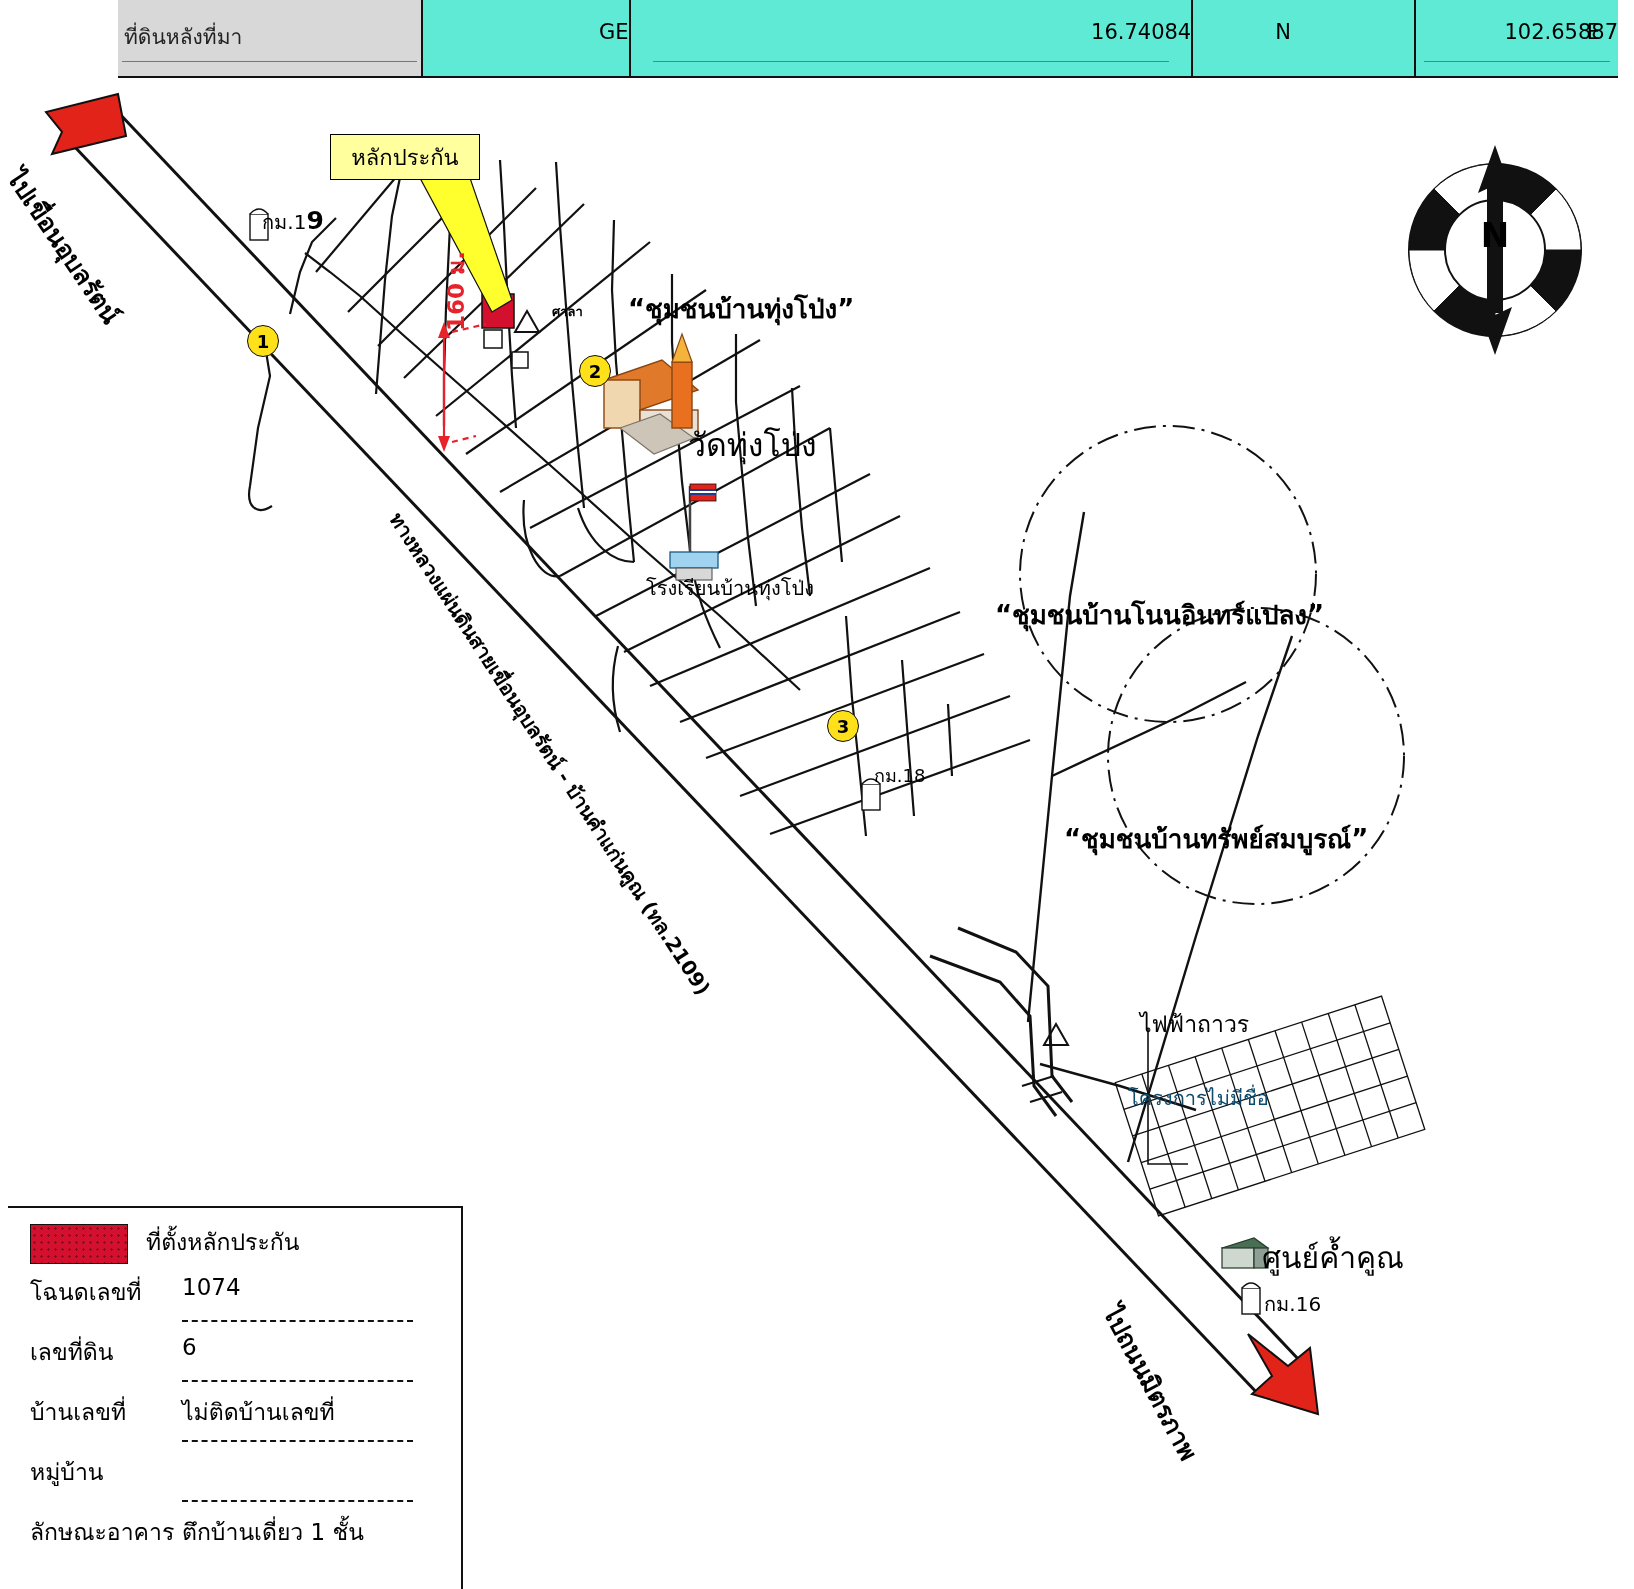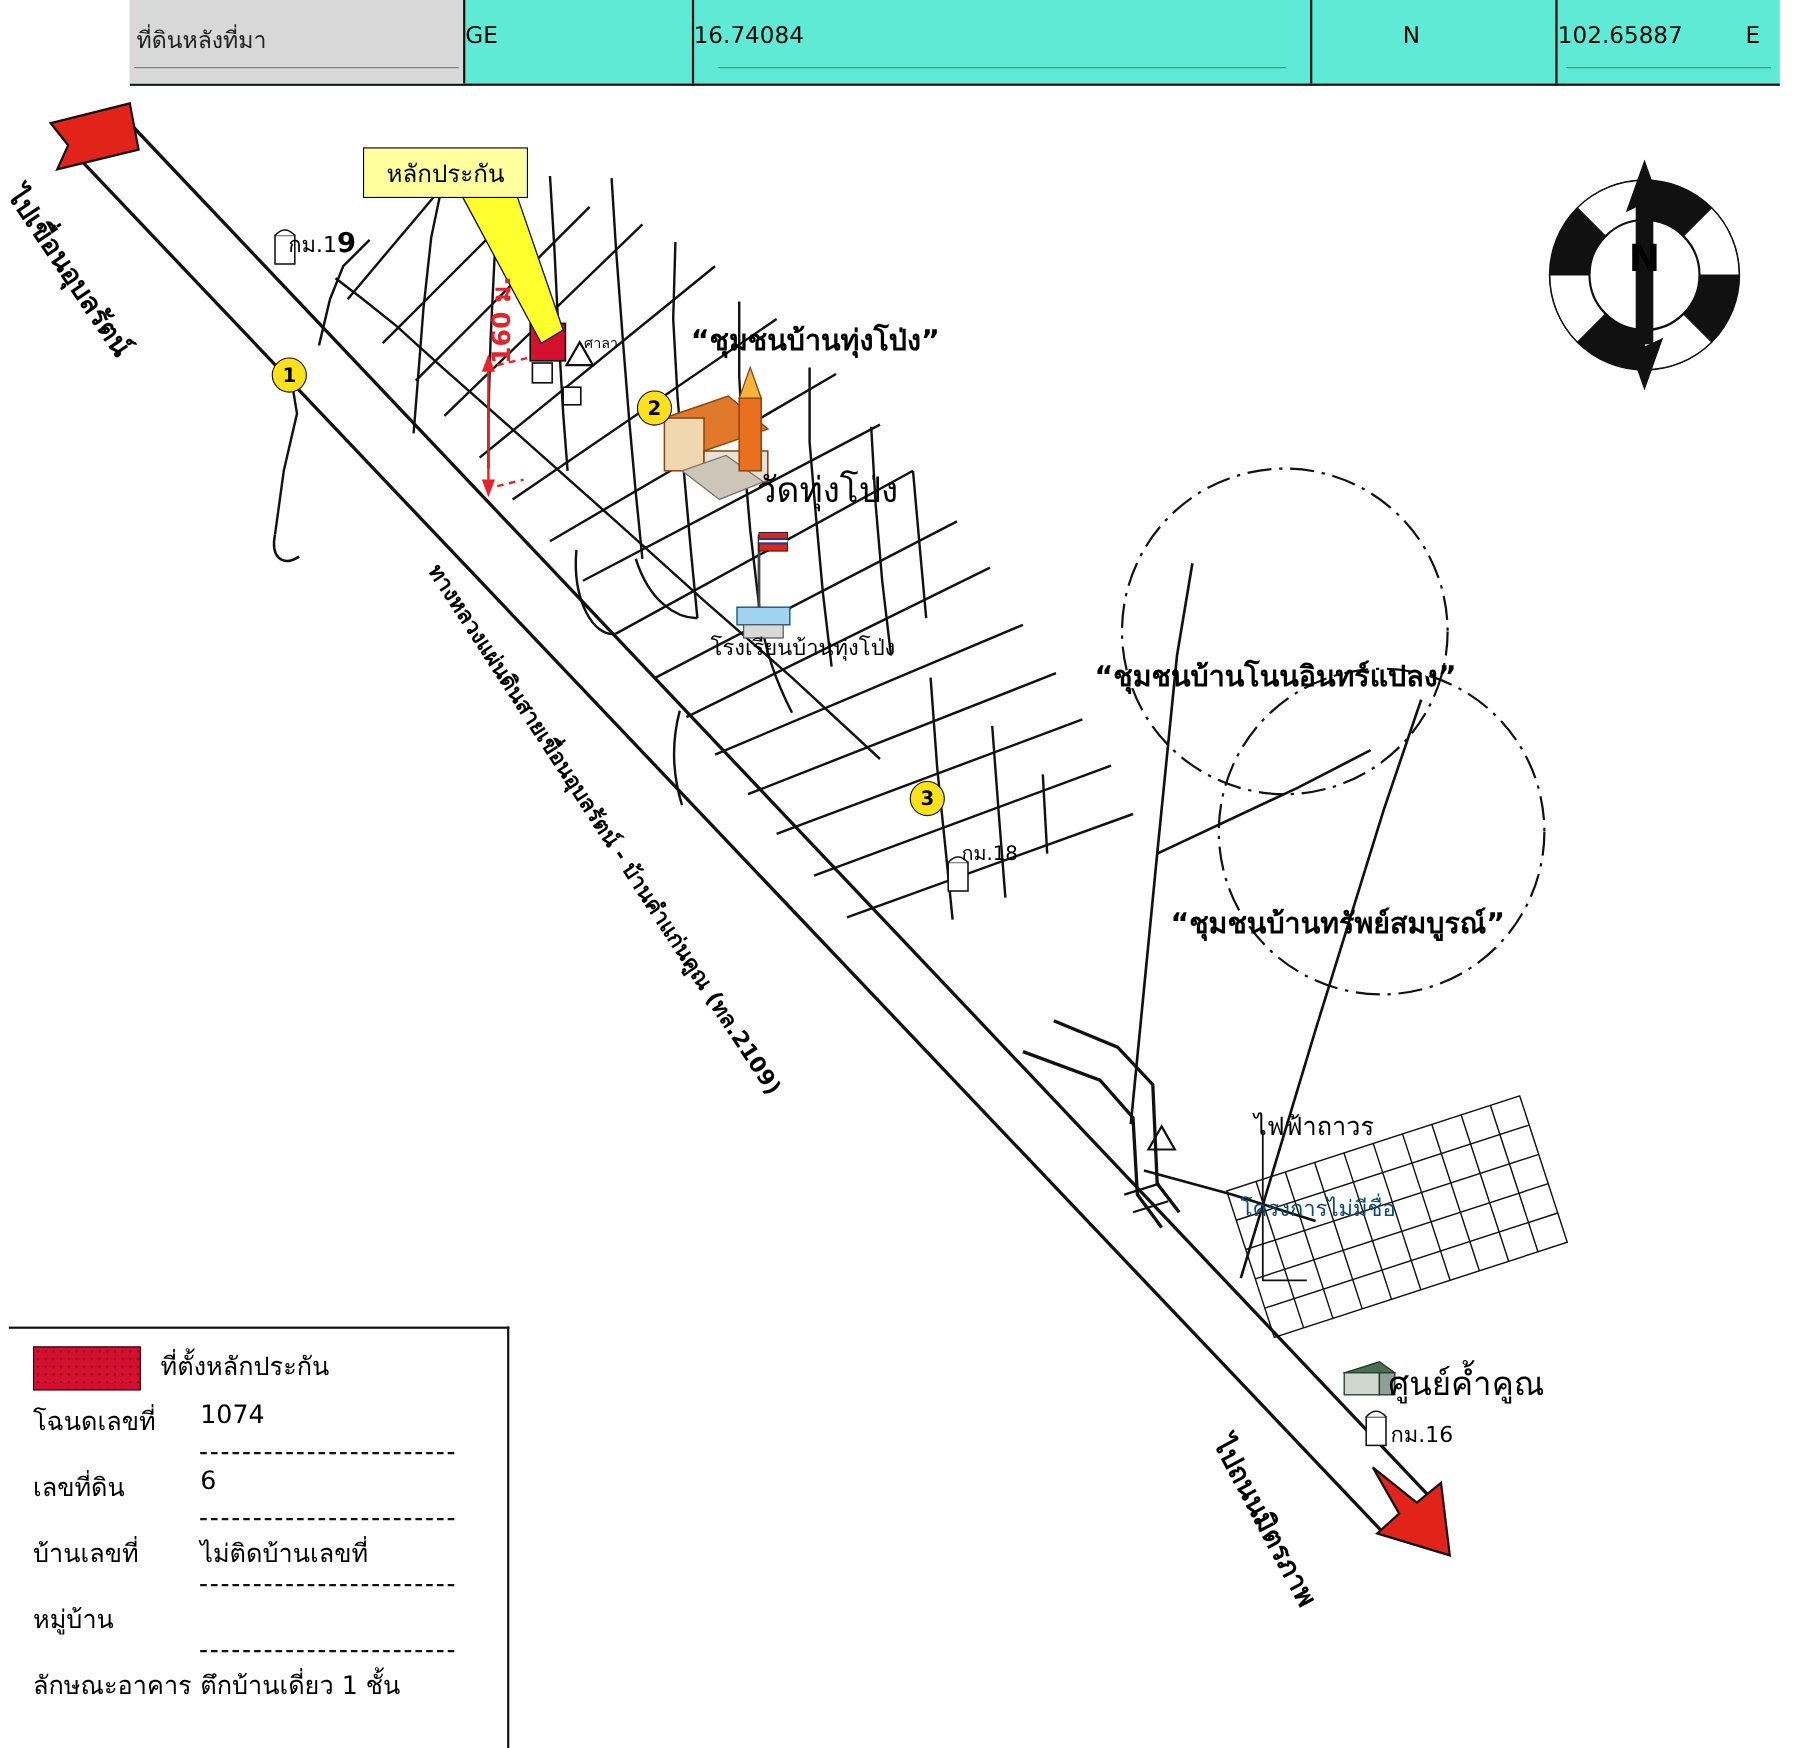--- a/index.html
+++ b/index.html
@@ -15,21 +15,21 @@
 
   
   .coord-table{
     position:absolute;left:118px;top:0;width:1500px;height:76px;
     border-bottom:2px solid #111;
     display:flex;align-items:stretch;
     background:#5eead4;
   }
   .coord-cell{
     position:relative;
-    display:flex;align-items:flex-start;justify-content:flex-start;
+    display:flex;align-items:flex-start;justify-content:flex-end;
     padding-top:20px;
     font-size:21px;
     border-right:2px solid #111;
     box-sizing:border-box;
   }
   .coord-cell:last-child{border-right:none;}
   .c1{width:320px;background:#d8d8d8;justify-content:flex-start;padding-left:6px;color:#222;}
   .c2{width:218px;}
   .c3{width:591px;}
   .c4{width:230px;justify-content:flex-start;padding-left:82px;}
@@ -54,21 +54,21 @@
     transform:rotate(56deg);transform-origin:left top;
   }
   .t-km19{left:262px;top:130px;font-size:20px;}
   .t-km19 b{font-size:25px;}
   .t-callout{
     left:330px;top:58px;width:148px;height:44px;
     background:#ffff9e;border:1px solid #000;
     display:flex;align-items:center;justify-content:center;
     font-size:22px;
   }
-  .t-sala{left:531px;top:225px;font-size:13px;}
+  .t-sala{left:552px;top:225px;font-size:13px;font-weight:bold;}
   .t-community1{left:628px;top:212px;font-size:26px;font-weight:bold;}
   .t-wat{left:688px;top:343px;font-size:32px;}
   .t-school{left:646px;top:496px;font-size:20px;}
   .t-highway{
     left:408px;top:430px;font-size:20px;font-weight:bold;
     transform:rotate(57deg);transform-origin:left top;
   }
   .t-160{
     left:438px;top:255px;font-size:23px;font-weight:bold;color:#e8222a;
     transform:rotate(-90deg);transform-origin:left top;

